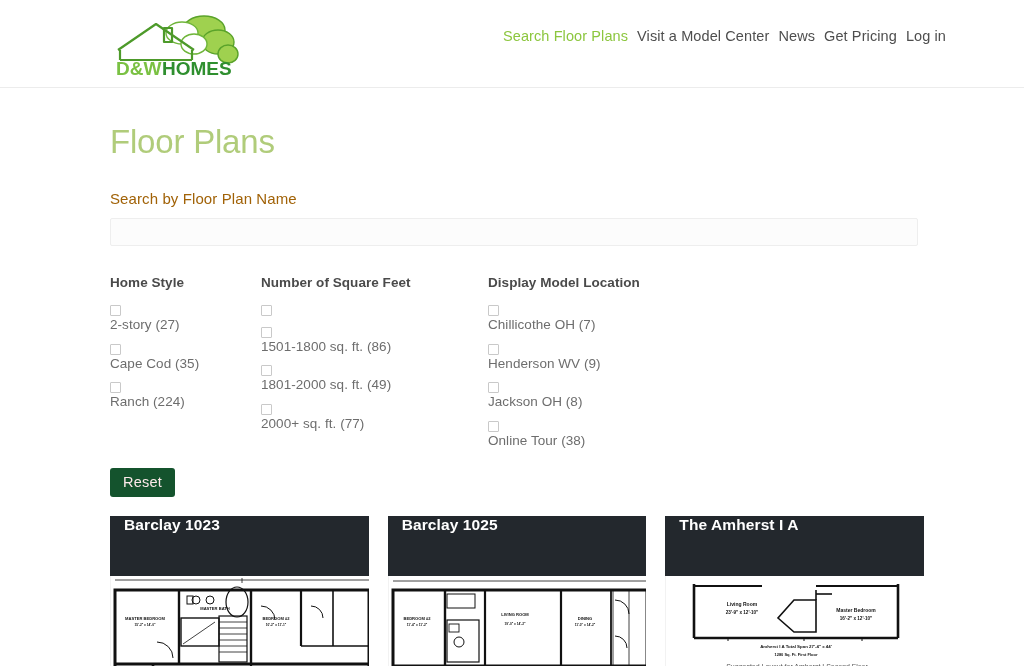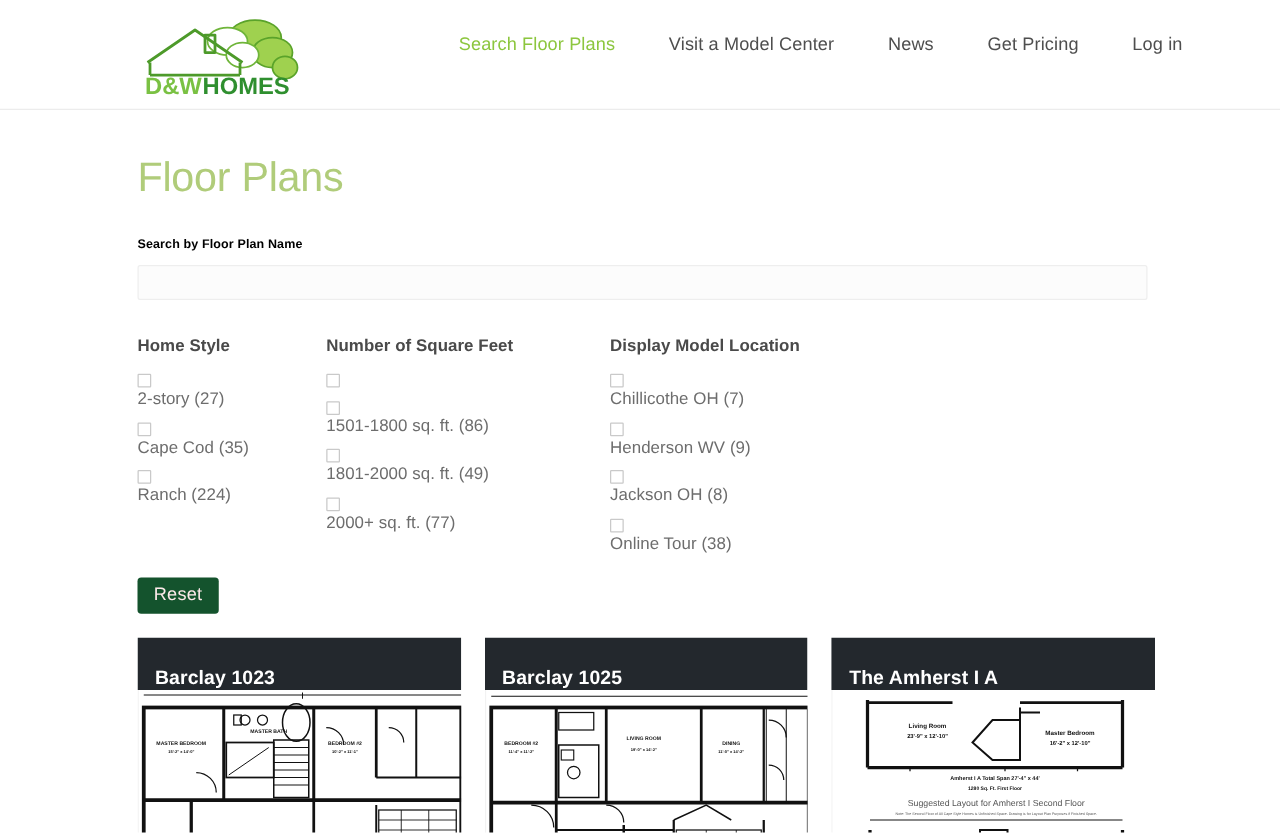--- a/index.html
+++ b/index.html
@@ -24,21 +24,21 @@
     left: 108px; top: 8px;
     width: 136px; height: 70px;
   }
   .logo-svg { display: block; }
 
   .main-nav {
     position: absolute;
     right: 78px; top: 28px;
     display: flex;
     align-items: baseline;
-    gap: 43px;
+    gap: 9px;
   }
   .nav-link {
     font-size: 14.5px;
     color: #4e4e4e;
     text-decoration: none;
     letter-spacing: 0.1px;
     white-space: nowrap;
   }
   .nav-link.active { color: #8cc63e; }
 
@@ -53,23 +53,23 @@
     margin: 0;
     padding-top: 35px;
     font-size: 33px;
     font-weight: 400;
     color: #b0cc7a;
     letter-spacing: -0.2px;
   }
 
   .search-label {
     margin-top: 29px;
-    font-size: 10px;
-    font-weight: bold;
-    color: #000000;
+    font-size: 15px;
+    font-weight: normal;
+    color: #a16207;
     letter-spacing: 0.1px;
   }
   .search-input {
     display: block;
     margin-top: 11px;
     width: 808px;
     height: 28px;
     background: #fcfcfc;
     border: 1px solid #eeeeee;
     border-radius: 2px;
@@ -143,23 +143,23 @@
     margin-top: 19px;
     gap: 19px;
   }
   .card {
     width: 262px;
     background: #fff;
     overflow: hidden;
   }
   .card-head {
     background: #23282d;
-    height: 42px;
+    height: 60px;
     display: flex;
-    align-items: flex-end;
+    align-items: flex-start;
     padding-left: 14px;
   }
   .card-title {
     color: #ffffff;
     font-size: 15.5px;
     font-weight: bold;
     letter-spacing: 0.1px;
   }
   .card-img {
     width: 262px;

